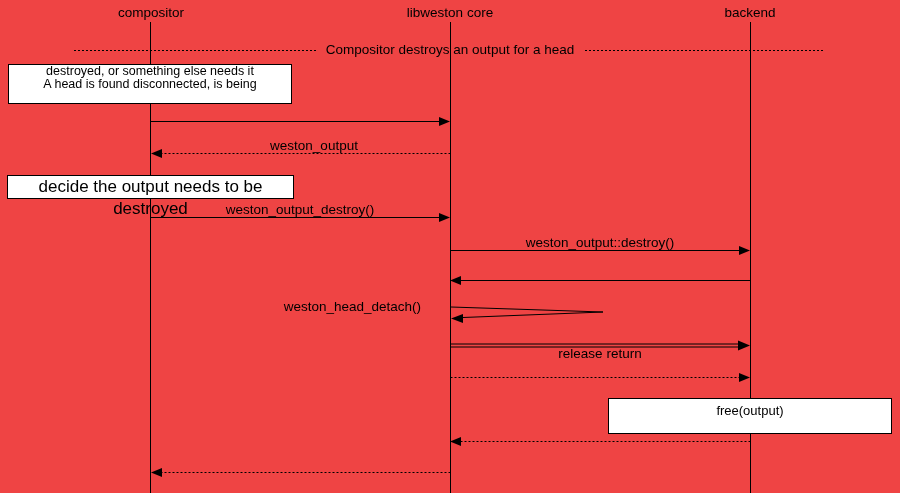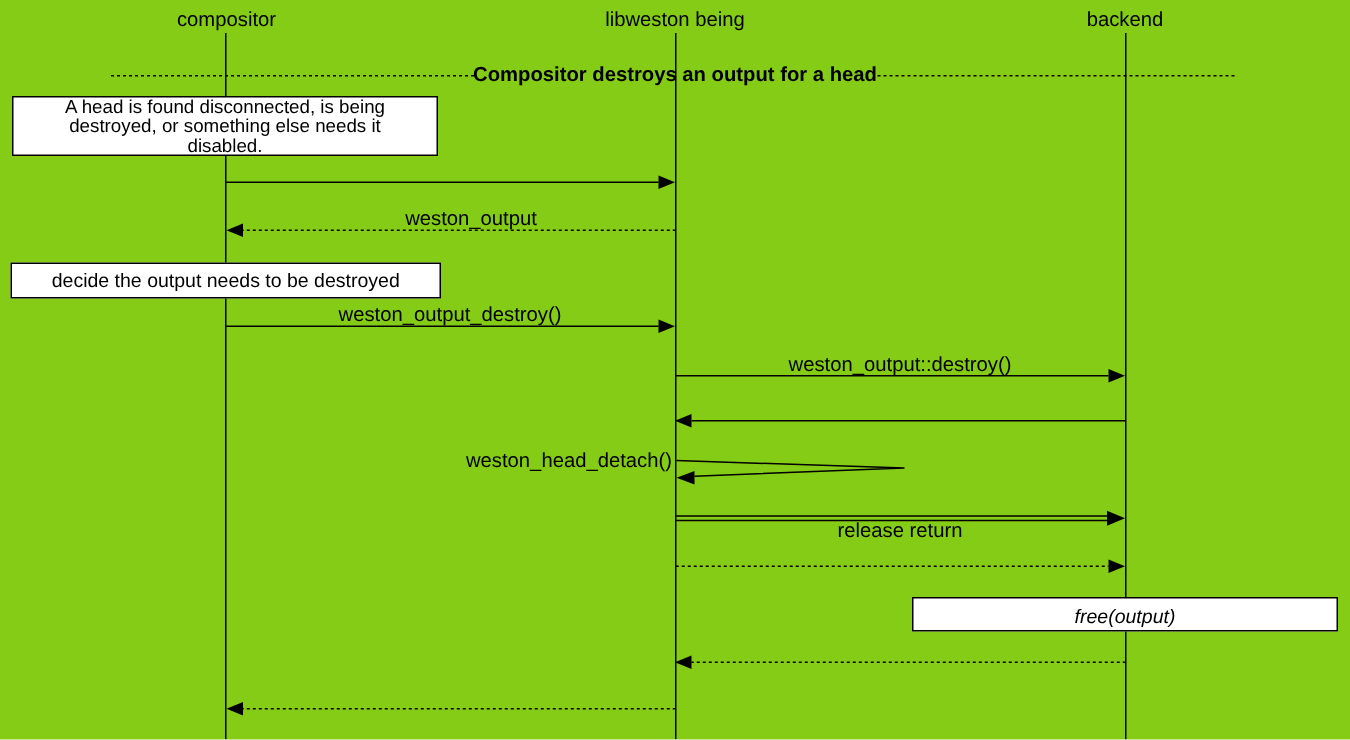--- a/index.html
+++ b/index.html
@@ -1,58 +1,57 @@
 <!DOCTYPE html>
 <html><head>
 <meta charset="utf-8">
 <style>
   html,body{margin:0;padding:0;background:#ffffff;}
   .canvas{
     position:relative;
     width:900px;height:493px;
-    background:#84cc16;
+    background:#ef4444;
     font-family:"Liberation Sans", sans-serif;
     color:#000000;
     overflow:hidden;
   }
   .canvas svg{position:absolute;left:0;top:0;}
   .plabel{
     position:absolute;
     transform:translateX(-50%);
     font-size:13.5px;line-height:15px;
     white-space:nowrap;
   }
   .divider-label{
     position:absolute;left:450px;top:42px;
     transform:translateX(-50%);
     font-size:13.5px;line-height:15px;
     white-space:nowrap;
-    font-weight:bold;
   }
   .msg-label{
     position:absolute;
     transform:translateX(-50%);
     font-size:13.5px;line-height:15px;
     white-space:nowrap;
   }
   .self-label{
     position:absolute;
     font-size:13.5px;line-height:15px;
     white-space:nowrap;
   }
   .note{
     position:absolute;
     box-sizing:border-box;
     border:1px solid #000000;
     background:#ffffff;
     text-align:center;
   }
   .note1{left:8px;top:64px;width:284px;height:40px;font-size:12.5px;line-height:13px;padding-top:0px;}
-  .note2{left:7px;top:175px;width:287px;height:24px;font-size:13px;line-height:22px;}
-  .note3{left:608px;top:398px;width:284px;height:23px;font-size:13px;line-height:24px;font-style:italic;}
+  .note2{left:7px;top:175px;width:287px;height:24px;font-size:17px;line-height:22px;}
+  .note3{left:608px;top:398px;width:284px;height:36px;font-size:13px;line-height:24px;}
 </style>
 </head>
 <body>
 
 <div class="canvas">
 
   <svg width="900" height="493" viewBox="0 0 900 493">
 
     <path d="M150.5 22 V493" stroke="#000" stroke-width="1"></path>
     <path d="M450.5 22 V493" stroke="#000" stroke-width="1"></path>
@@ -87,34 +86,33 @@
     <polygon points="750,377.5 739,373 739,382" fill="#000"></polygon>
 
     <path d="M750.5 441.5 H461" stroke="#000" stroke-width="1" stroke-dasharray="2,2"></path>
     <polygon points="450,441.5 461,437 461,446" fill="#000"></polygon>
 
     <path d="M450.5 472.5 H162" stroke="#000" stroke-width="1" stroke-dasharray="2,2"></path>
     <polygon points="151,472.5 162,468 162,477" fill="#000"></polygon>
   </svg>
 
   <div class="plabel" style="left:151px;top:5px">compositor</div>
-  <div class="plabel" style="left:450px;top:5px">libweston being</div>
+  <div class="plabel" style="left:450px;top:5px">libweston core</div>
   <div class="plabel" style="left:750px;top:5px">backend</div>
 
   <div class="divider-label">Compositor destroys an output for a head</div>
 
   <div class="note note1">
+    <div>destroyed, or something else needs it</div>
     <div>A head is found disconnected, is being</div>
-    <div>destroyed, or something else needs it</div>
-    <div>disabled.</div>
   </div>
 
   <div class="note note2">decide the output needs to be destroyed</div>
 
   <div class="note note3">free(output)</div>
 
   <div class="msg-label" style="left:314px;top:138px">weston_output</div>
   <div class="msg-label" style="left:600px;top:235px">weston_output::destroy()</div>
   <div class="msg-label" style="left:300px;top:202px">weston_output_destroy()</div>
-  <div class="self-label" style="right:452px;top:299px">weston_head_detach()</div>
+  <div class="self-label" style="right:479px;top:299px">weston_head_detach()</div>
   <div class="msg-label" style="left:600px;top:346px">release return</div>
 
 </div>
 
 </body></html>

